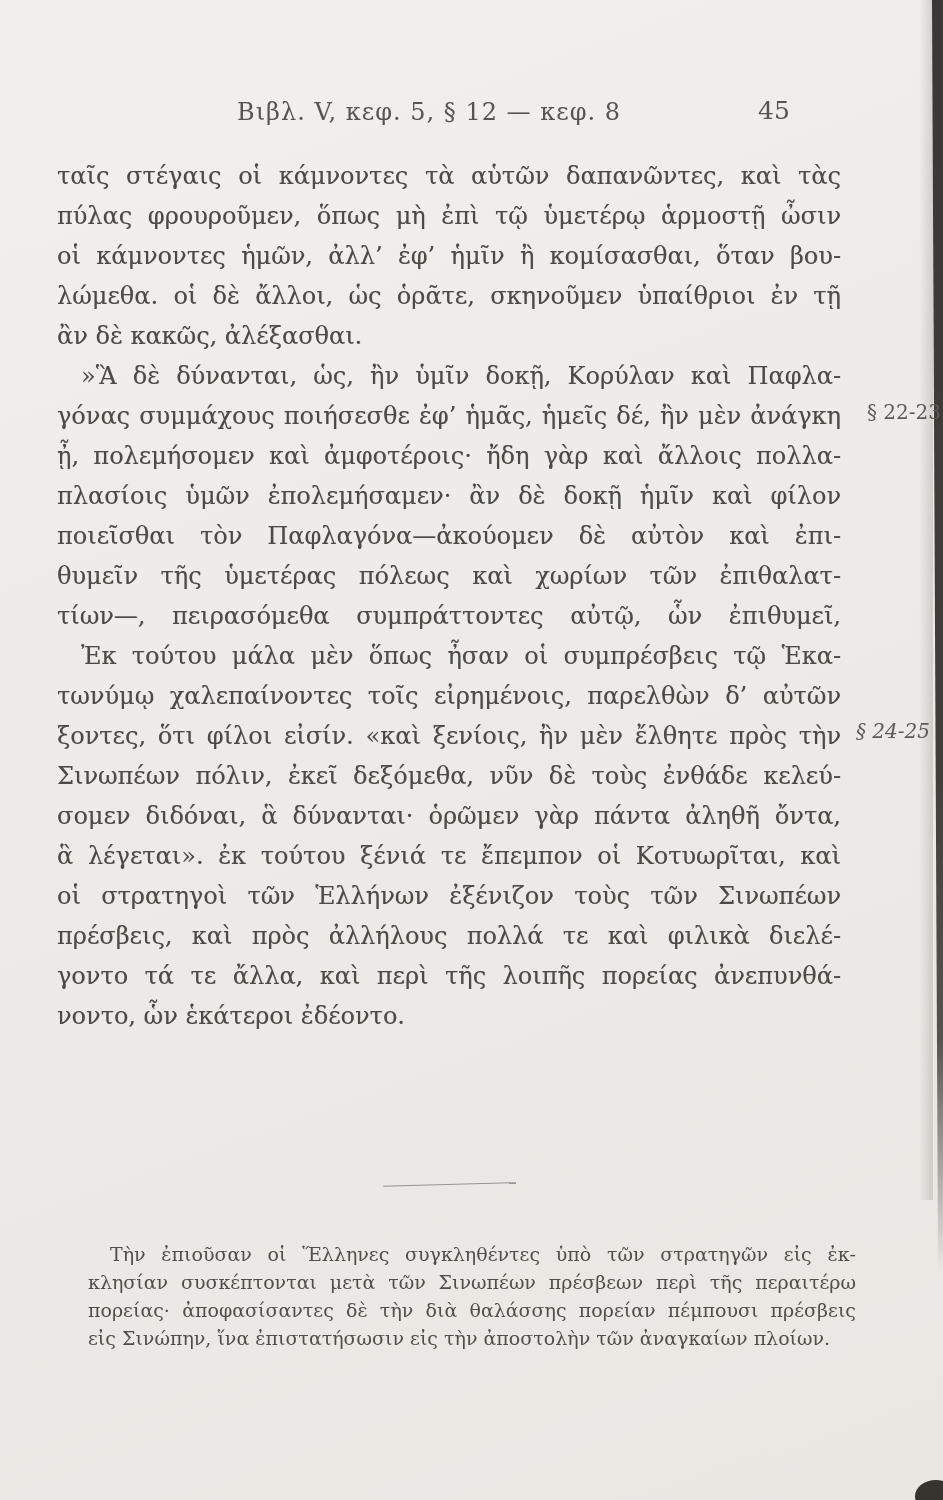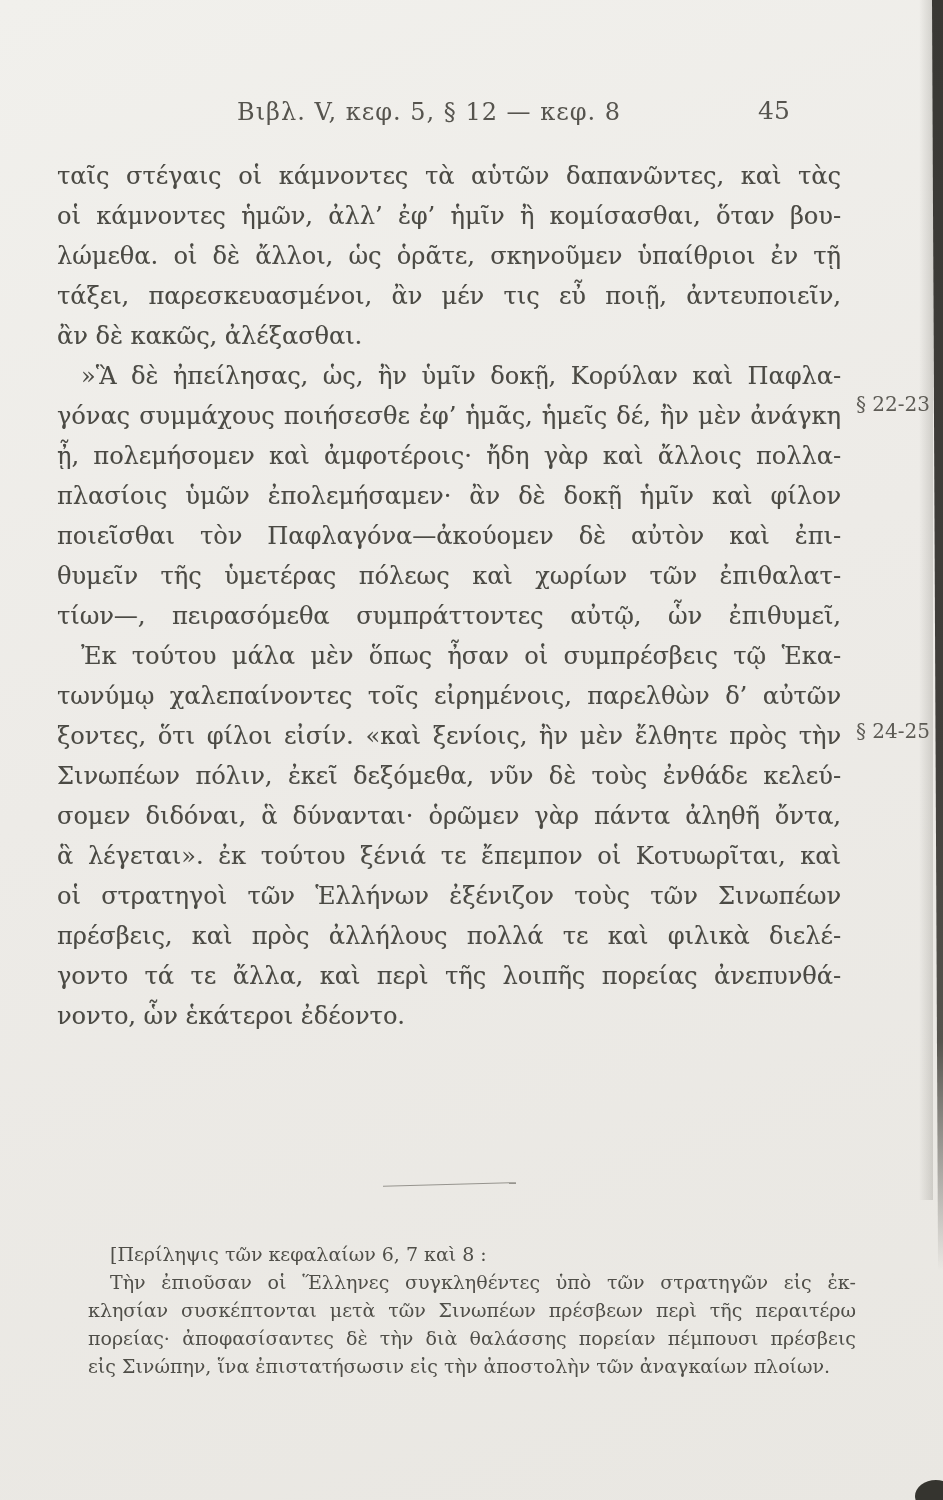--- a/index.html
+++ b/index.html
@@ -47,22 +47,22 @@
     white-space: nowrap; overflow: visible;
     text-shadow: 0.3px 0.3px 0.3px rgba(75,74,68,0.35);
   }
   .line.short { text-align: center; text-align-last: left; }
   .line.indent { padding-left: 24px; box-sizing: border-box; }
   
   .margin-note {
     position: absolute; left: 856px; width: 85px;
     font-size: 20px; color: #5d5b55; white-space: nowrap;
   }
-  .note-1 { top: 392px; }
-  .note-2 { top: 719px; }
+  .note-1 { top: 400px; text-align: right; }
+  .note-2 { top: 719px; font-style: italic; }
   
   .divider {
     position: absolute; left: 383px; top: 1184px; width: 133px; height: 0;
     border-top: 1.6px solid #96948e;
     transform: rotate(-1.6deg);
   }
   
   .footer-block {
     position: absolute; left: 88px; top: 1240px; width: 768px;
     font-size: 19px; line-height: 28px; color: #4f4e48;
@@ -86,26 +86,26 @@
 
   <div class="header-title">Βιβλ. V, κεφ. 5, § 12 — κεφ. 8</div>
   <div class="page-number">45</div>
 
   <div class="margin-note note-1">§ 22-23</div>
   <div class="margin-note note-2">§ 24-25</div>
 
   <div class="text-block">
 
     <div class="line">ταῖς στέγαις οἱ κάμνοντες τὰ αὑτῶν δαπανῶντες, καὶ τὰς</div>
+    <div class="line">πύλας φρουροῦμεν, ὅπως μὴ ἐπὶ τῷ ὑμετέρῳ ἁρμοστῇ ὦσιν</div>
     <div class="line">οἱ κάμνοντες ἡμῶν, ἀλλ’ ἐφ’ ἡμῖν ἢ κομίσασθαι, ὅταν βου-</div>
     <div class="line">λώμεθα. οἱ δὲ ἄλλοι, ὡς ὁρᾶτε, σκηνοῦμεν ὑπαίθριοι ἐν τῇ</div>
-    <div class="line">τάξει, παρεσκευασμένοι, ἂν μέν τις εὖ ποιῇ, ἀντευποιεῖν,</div>
     <div class="line short">ἂν δὲ κακῶς, ἀλέξασθαι.</div>
 
-    <div class="line indent">»Ἃ δὲ ἠπείλησας, ὡς, ἢν ὑμῖν δοκῇ, Κορύλαν καὶ Παφλα-</div>
+    <div class="line indent">»Ἃ δὲ δύνανται, ὡς, ἢν ὑμῖν δοκῇ, Κορύλαν καὶ Παφλα-</div>
     <div class="line">γόνας συμμάχους ποιήσεσθε ἐφ’ ἡμᾶς, ἡμεῖς δέ, ἢν μὲν ἀνάγκη</div>
     <div class="line">ᾖ, πολεμήσομεν καὶ ἀμφοτέροις· ἤδη γὰρ καὶ ἄλλοις πολλα-</div>
     <div class="line">πλασίοις ὑμῶν ἐπολεμήσαμεν· ἂν δὲ δοκῇ ἡμῖν καὶ φίλον</div>
     <div class="line">ποιεῖσθαι τὸν Παφλαγόνα—ἀκούομεν δὲ αὐτὸν καὶ ἐπι-</div>
     <div class="line">θυμεῖν τῆς ὑμετέρας πόλεως καὶ χωρίων τῶν ἐπιθαλατ-</div>
     <div class="line">τίων—, πειρασόμεθα συμπράττοντες αὐτῷ, ὧν ἐπιθυμεῖ,</div>
 
     <div class="line indent">Ἐκ τούτου μάλα μὲν ὅπως ἦσαν οἱ συμπρέσβεις τῷ Ἑκα-</div>
     <div class="line">τωνύμῳ χαλεπαίνοντες τοῖς εἰρημένοις, παρελθὼν δ’ αὐτῶν</div>
     <div class="line">ξοντες, ὅτι φίλοι εἰσίν. «καὶ ξενίοις, ἢν μὲν ἔλθητε πρὸς τὴν</div>
@@ -114,20 +114,19 @@
     <div class="line">ἃ λέγεται». ἐκ τούτου ξένιά τε ἔπεμπον οἱ Κοτυωρῖται, καὶ</div>
     <div class="line">οἱ στρατηγοὶ τῶν Ἑλλήνων ἐξένιζον τοὺς τῶν Σινωπέων</div>
     <div class="line">πρέσβεις, καὶ πρὸς ἀλλήλους πολλά τε καὶ φιλικὰ διελέ-</div>
     <div class="line">γοντο τά τε ἄλλα, καὶ περὶ τῆς λοιπῆς πορείας ἀνεπυνθά-</div>
     <div class="line short">νοντο, ὧν ἑκάτεροι ἐδέοντο.</div>
   </div>
 
   <div class="divider"></div>
 
   <div class="footer-block">
-    <div class="fline indent short">[Περίληψις τῶν κεφαλαίων 6, 7 καὶ 8 :</div>
     <div class="fline indent">Τὴν ἐπιοῦσαν οἱ Ἕλληνες συγκληθέντες ὑπὸ τῶν στρατηγῶν εἰς ἐκ-</div>
     <div class="fline">κλησίαν συσκέπτονται μετὰ τῶν Σινωπέων πρέσβεων περὶ τῆς περαιτέρω</div>
     <div class="fline">πορείας· ἀποφασίσαντες δὲ τὴν διὰ θαλάσσης πορείαν πέμπουσι πρέσβεις</div>
     <div class="fline short">εἰς Σινώπην, ἵνα ἐπιστατήσωσιν εἰς τὴν ἀποστολὴν τῶν ἀναγκαίων πλοίων.</div>
   </div>
 
 </div>
 
 </body></html>

